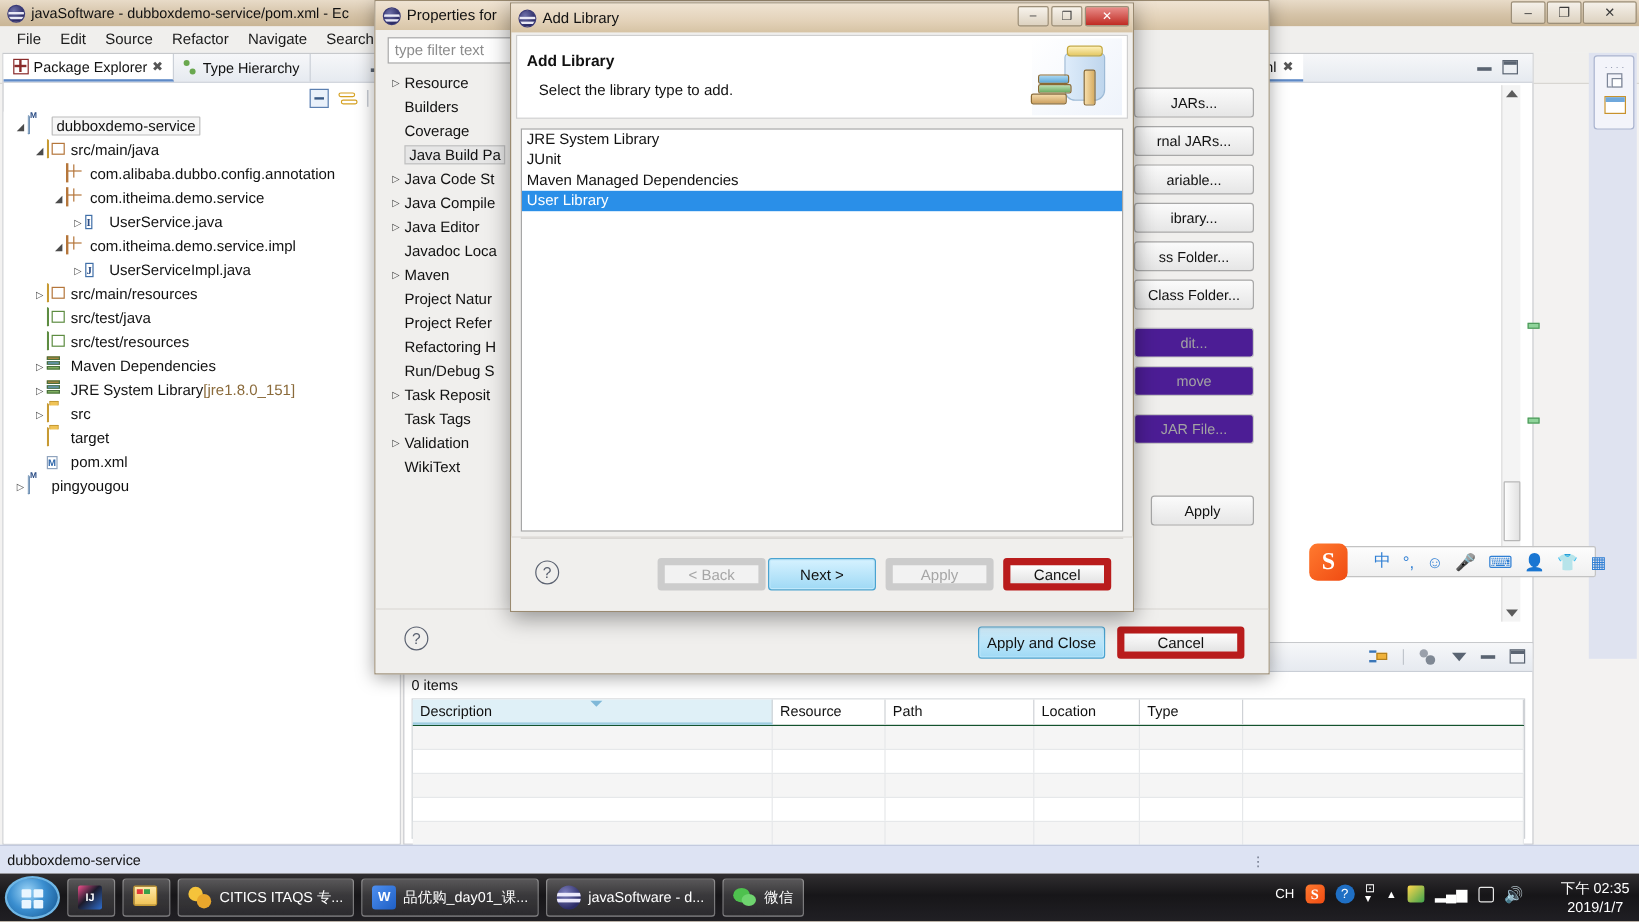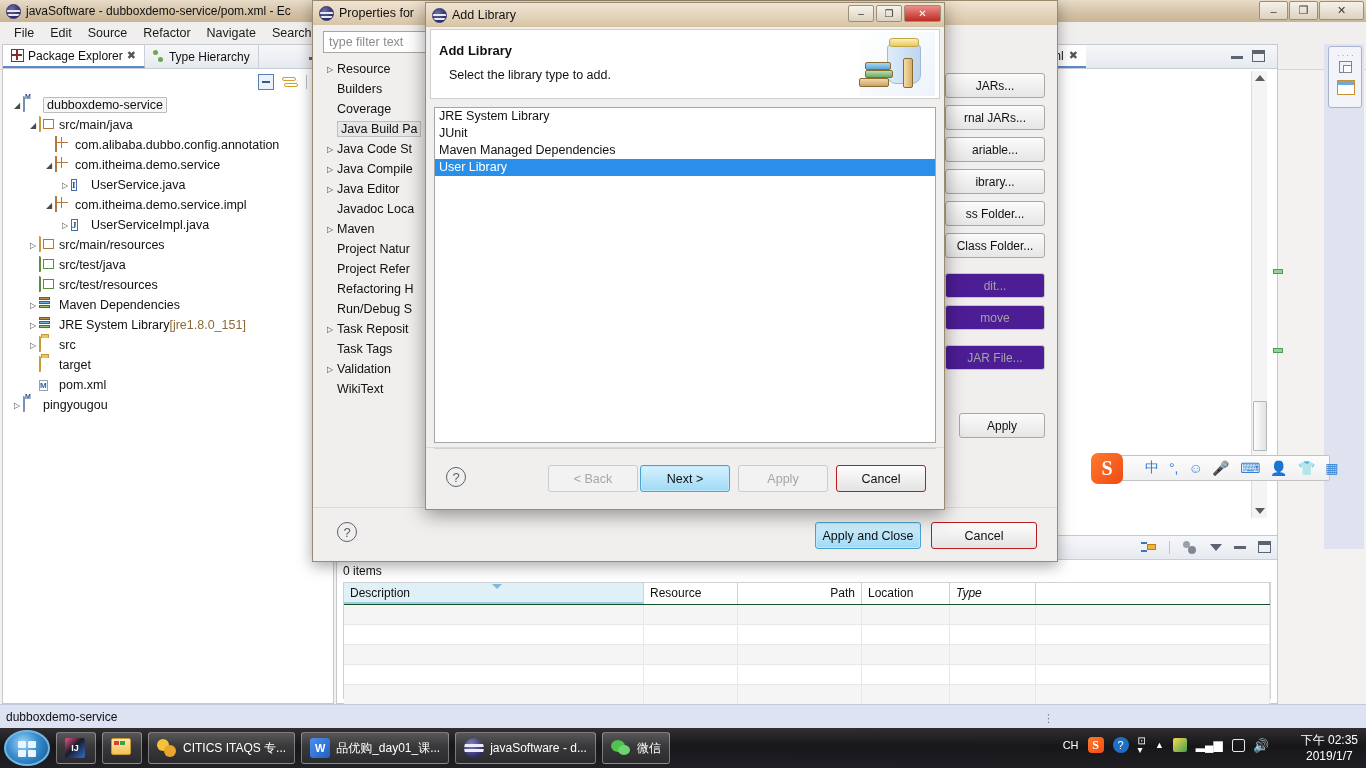--- a/index.html
+++ b/index.html
@@ -255,21 +255,21 @@
   }
   .help-ico{
     position:absolute;left:24px;top:14px;width:20px;height:20px;border-radius:50%;
     border:1.5px solid #5a6170;color:#5a6170;font-size:13px;
     display:flex;align-items:center;justify-content:center;
   }
   .btn {
     height:27px;border-radius:3px;font-size:12.5px;color:#111;
     display:flex;align-items:center;justify-content:center;white-space:nowrap;
     background:linear-gradient(to bottom,#fdfdfd,#e3e3e3);
-    border:1px solid #b91c1c;
+    border:6px solid #b91c1c;
   }
   .btn.default{
     background:linear-gradient(to bottom,#d6f2ff,#9fd9f5);
     border:1px solid #4aa3d0; box-shadow:0 0 0 1px #bfe8fb inset;
   }
   .btn.dis{color:#a6a6a6;background:#f2f2f2;border-color:#cccccc;}
 
   
   .addlib-dlg{
     position:absolute;left:425px;top:2px;width:520px;height:508px;
@@ -618,23 +618,23 @@
         </div>
       </div>
       <div class="prob-count">0 items</div>
       <div class="prob-table">
         <div class="prob-head">
           <div class="prob-th sorted" style="width:300px;">
             <span>Description</span>
             <span class="sort-arrow"></span>
           </div>
           <div class="prob-th" style="width:94px;">Resource</div>
-          <div class="prob-th" style="width:124px;text-align:right;">Path</div>
+          <div class="prob-th" style="width:124px;">Path</div>
           <div class="prob-th" style="width:88px;">Location</div>
-          <div class="prob-th" style="width:86px;font-style:italic;">Type</div>
+          <div class="prob-th" style="width:86px;">Type</div>
           <div class="prob-th" style="flex:1;"></div>
         </div>
         <div class="prob-rows">
           <div class="prob-row">
             <div class="prob-cell" style="width:300px;"></div>
               <div class="prob-cell" style="width:94px;"></div>
             <div class="prob-cell" style="width:124px;"></div>
               <div class="prob-cell" style="width:88px;"></div>
             <div class="prob-cell" style="width:86px;"></div>
               <div class="prob-cell" style="flex:1;"></div>

